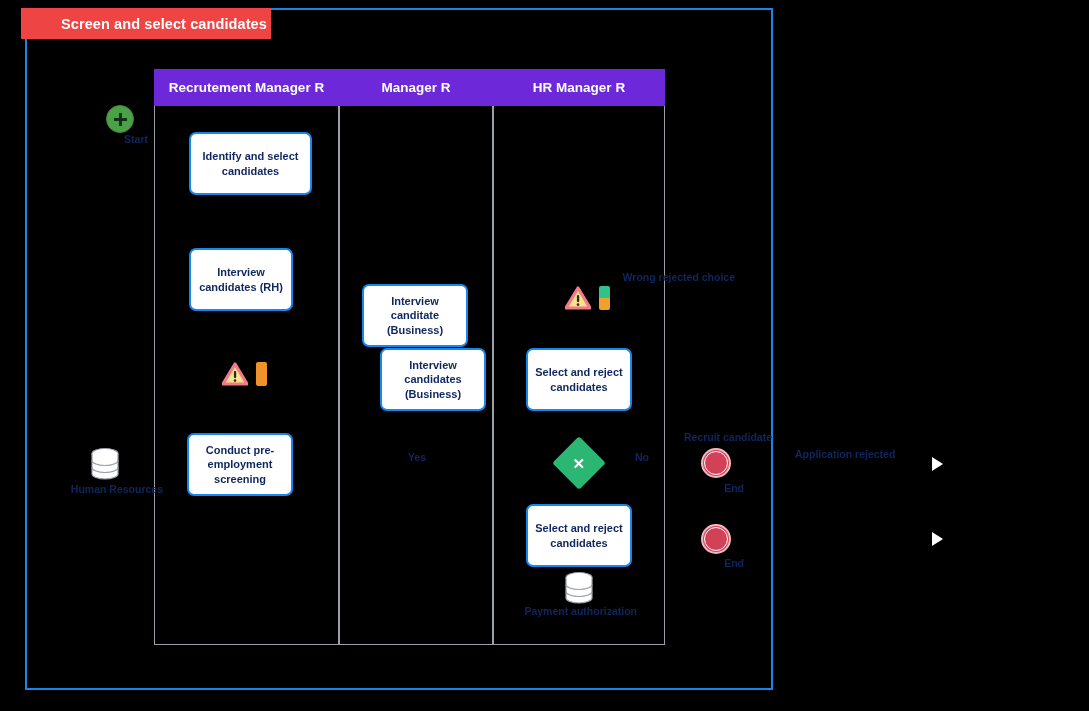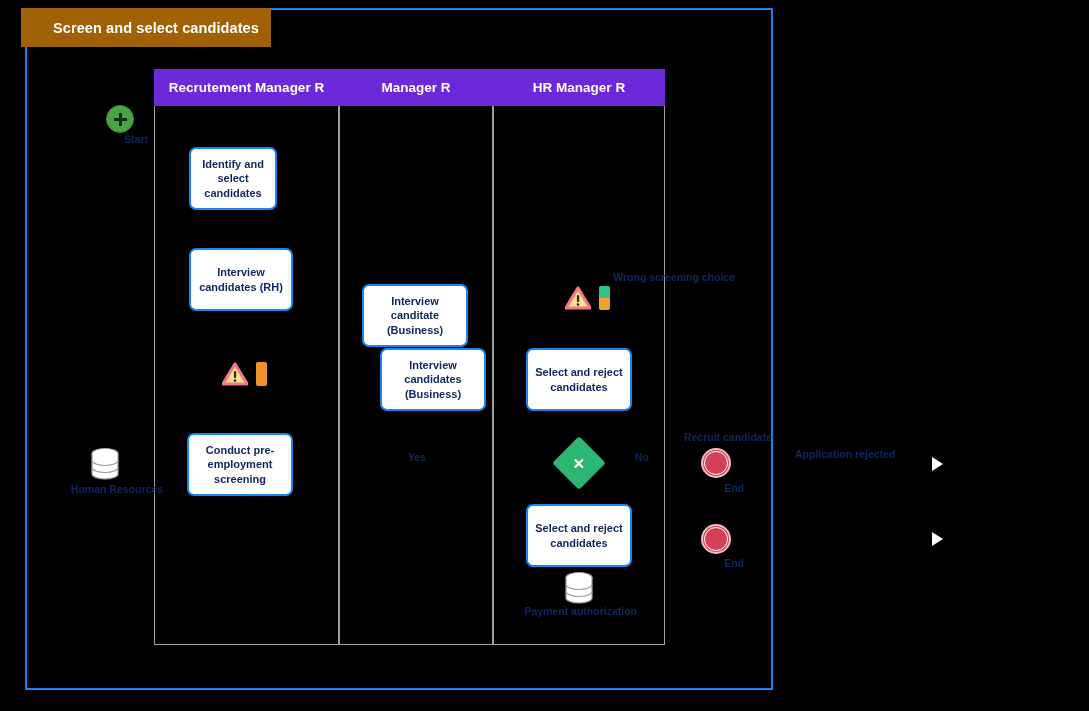--- a/index.html
+++ b/index.html
@@ -9,23 +9,23 @@
     background:#000000;
   }
   .canvas{position:absolute;left:0;top:0;width:1089px;height:711px;}
 
   
   #pool-frame{
     position:absolute;left:25px;top:8px;width:748px;height:682px;
     border:2px solid #1886e8;box-sizing:border-box;background:transparent;
   }
   #pool-title{
-    position:absolute;left:21px;top:8px;width:250px;height:39px;
-    background:#a16207;color:#ffffff;
-    display:flex;align-items:center;padding-left:32px;box-sizing:border-box;
+    position:absolute;left:21px;top:8px;width:250px;height:31px;
+    background:#ef4444;color:#ffffff;
+    display:flex;align-items:center;padding-left:40px;box-sizing:border-box;
     font-size:14.5px;font-weight:bold;letter-spacing:0.1px;
   }
   .lane-header{
     position:absolute;top:69px;height:37px;background:#6d28d9;
     color:#ffffff;font-size:13.5px;font-weight:bold;
     display:flex;align-items:center;justify-content:center;
     box-sizing:border-box;
   }
   #lane-head-0{left:154px;width:185px;}
   #lane-head-1{left:339px;width:154px;}
@@ -139,21 +139,21 @@
   <div class="lane-body" id="lane-body-0"></div>
   <div class="lane-body" id="lane-body-1"></div>
   <div class="lane-body" id="lane-body-2"></div>
 
 
   <div class="start-event" style="left:106px;top:105px;">
     <span class="plus"></span>
   </div>
   <div class="lbl lbl-start" style="left:90px;top:133px;width:58px;">Start</div>
 
-  <div class="task" style="left:189px;top:147px;width:88px;height:63px;">
+  <div class="task" style="left:189px;top:132px;width:123px;height:63px;">
     <span>Identify and select candidates</span>
   </div>
 
   <div class="task" style="left:189px;top:248px;width:104px;height:63px;">
     <span>Interview candidates (RH)</span>
   </div>
 
   <div class="icon-group" style="left:222px;top:362px;">
     <svg class="warn-icon" viewBox="0 0 26 24">
       <path d="M13 2 L25 22 L1 22 Z" fill="#fbe38a" stroke="#f4798a" stroke-width="3.2" stroke-linejoin="round"></path>
@@ -173,21 +173,21 @@
   <div class="task" style="left:362px;top:248px;width:106px;height:63px;margin-top:36px;">
     <span>Interview canditate (Business)</span>
   </div>
 
   <div class="task" style="left:380px;top:348px;width:106px;height:63px;">
     <span>Interview candidates (Business)</span>
   </div>
 
   <div class="lbl" style="left:388px;top:451px;width:38px;">Yes</div>
 
-  <div class="lbl" style="left:519px;top:271px;width:216px;">Wrong screening choice</div>
+  <div class="lbl" style="left:519px;top:271px;width:216px;">Wrong rejected choice</div>
 
   <div class="icon-group" style="left:565px;top:286px;">
     <svg class="warn-icon" viewBox="0 0 26 24">
       <path d="M13 2 L25 22 L1 22 Z" fill="#fbe38a" stroke="#f4798a" stroke-width="3.2" stroke-linejoin="round"></path>
       <rect x="11.9" y="9" width="2.3" height="7.2" rx="1.1" fill="#2a2a2a"></rect>
       <circle cx="13" cy="18.6" r="1.3" fill="#2a2a2a"></circle>
     </svg>
     <span class="ctrl-bar">
       <i style="background:#2fc38a;border-radius:2px 2px 0 0;"></i>
       <i style="background:#f0a02b;border-radius:0 0 2px 2px;"></i>

